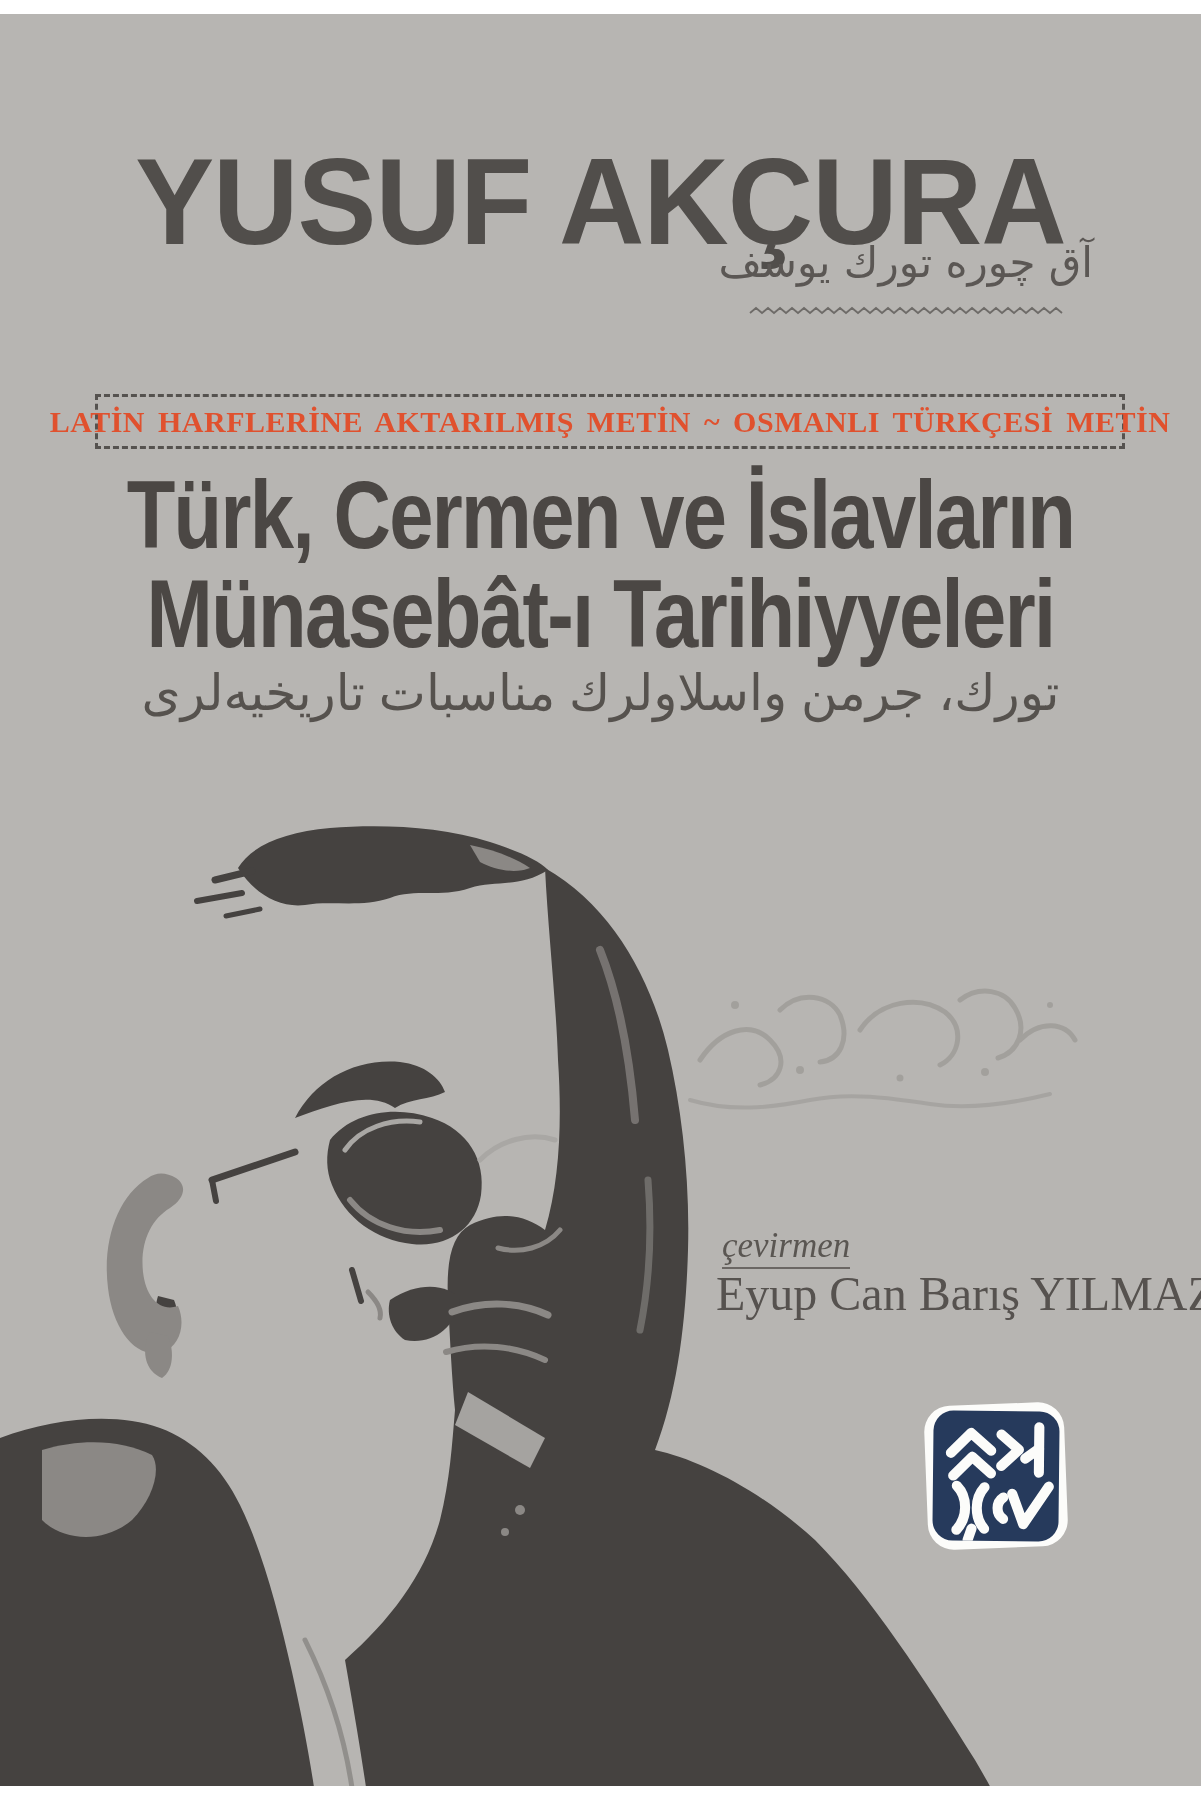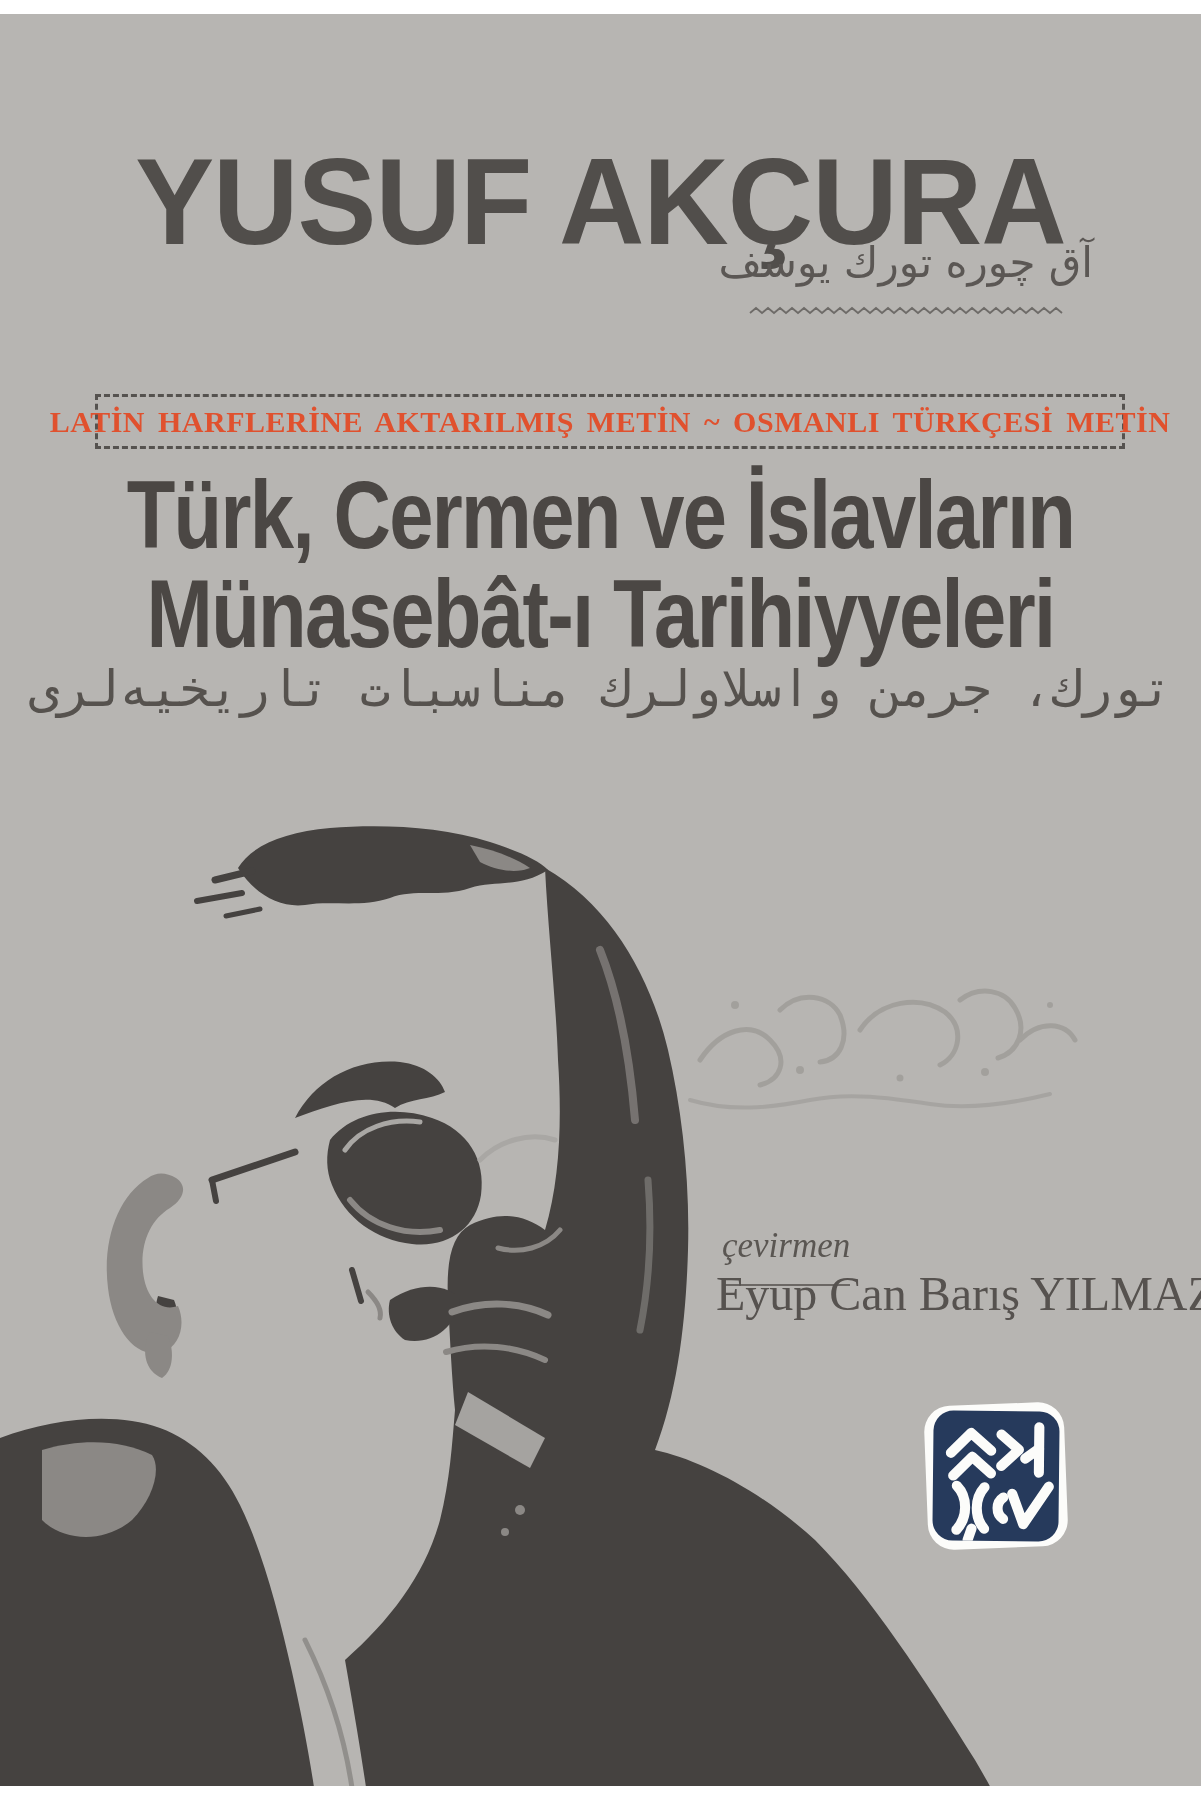--- a/index.html
+++ b/index.html
@@ -19,25 +19,25 @@
     border:3px dashed #55524f;display:flex;align-items:center;justify-content:center;}
   .edition-banner span{font-family:"Liberation Serif", serif;font-weight:bold;font-size:30px;
     color:#e0512e;letter-spacing:.5px;word-spacing:5px;white-space:nowrap;}
 
   .title-line{position:absolute;left:0;width:1201px;text-align:center;font-weight:bold;
     color:#4b4744;font-size:97px;line-height:1;letter-spacing:-2px;
     transform:scaleX(.82);transform-origin:center;white-space:nowrap;}
   .title-1{top:452px;}
   .title-2{top:551px;}
   .title-ottoman{position:absolute;left:0;top:648px;width:1201px;text-align:center;direction:rtl;
-    font-family:Liberation Mono, monospace;font-size:50px;color:#56524e;line-height:1.25;}
+    font-family:Liberation Sans, sans-serif;font-size:50px;color:#56524e;line-height:1.25;}
 
   .translator-label{position:absolute;left:722px;top:1213px;
     font-family:"Liberation Serif", serif;font-style:italic;font-size:35px;color:#5a5652;
-    border-bottom:2px solid #6b6764;padding-bottom:18px;line-height:1.1;}
+    border-bottom:2px solid #6b6764;padding-bottom:1px;line-height:1.1;}
   .translator-name{position:absolute;left:716px;top:1254px;
     font-family:"Liberation Serif", serif;font-size:48px;color:#56524f;white-space:nowrap;line-height:1.1;}
 
   .logo{position:absolute;left:926px;top:1390px;width:140px;height:144px;}
   .logo-outer{position:absolute;inset:0;background:#fcfcfa;border-radius:26px;transform:rotate(-2.2deg);}
   .logo-inner{position:absolute;inset:7px;background:#263a5c;border-radius:20px;transform:rotate(.6deg);}
   .logo-inner svg{position:absolute;inset:0;width:100%;height:100%;}
 </style>
 </head>
 <body>

